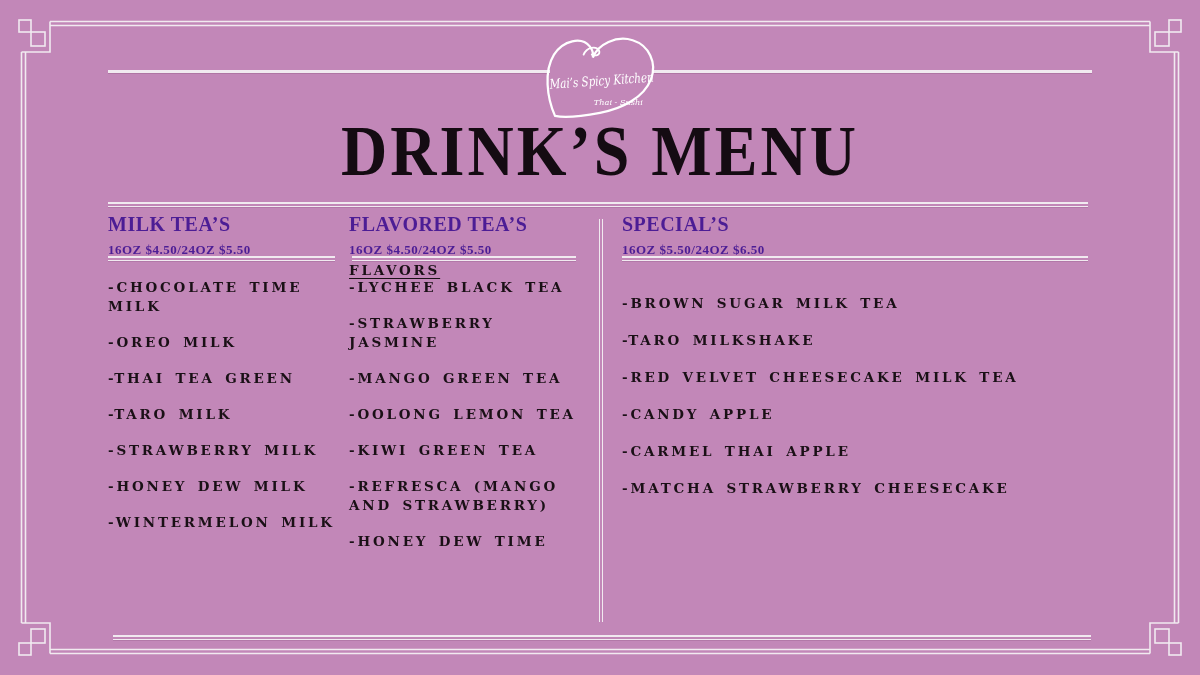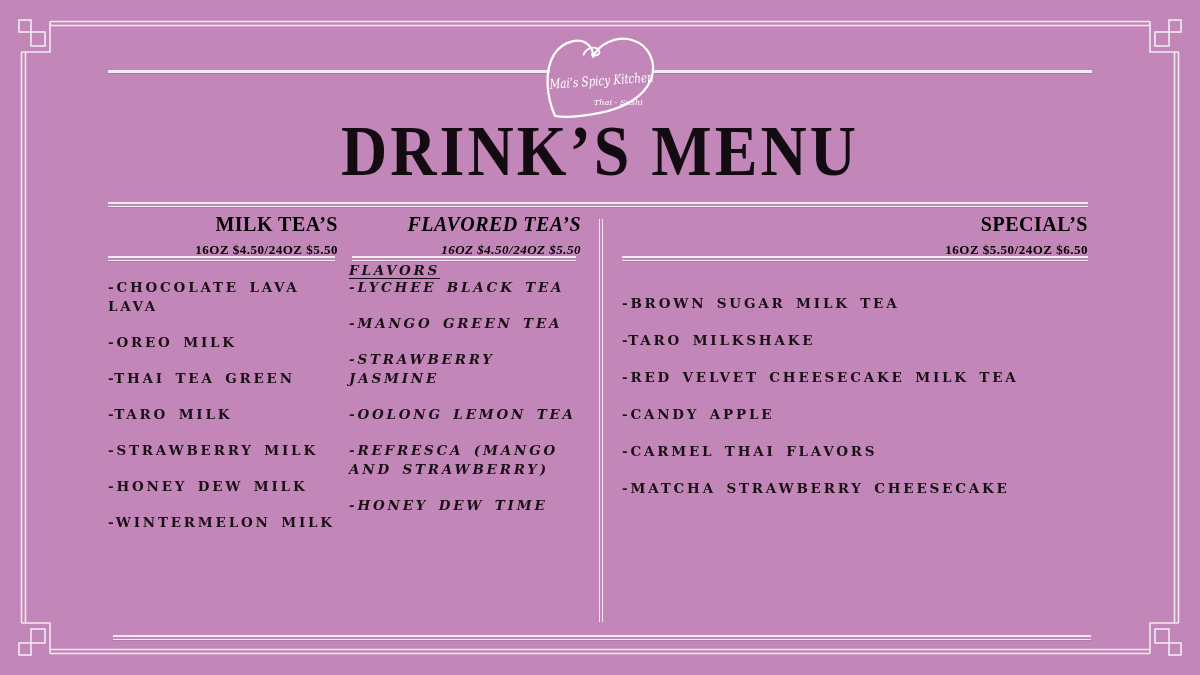--- a/index.html
+++ b/index.html
@@ -46,25 +46,25 @@
   .under-rule-2{left:352px;top:256px;width:224px;}
   .under-rule-3{left:622px;top:256px;width:466px;}
   .menu-bottom-rule{left:113px;top:635px;width:978px;}
   .divider-v{
     position:absolute;left:599px;top:219px;height:403px;width:2px;
     border-left:1.5px solid #f1eaf0;border-right:1.5px solid #f1eaf0;
   }
 
   .col{position:absolute;top:212px;}
   .col1{left:108px;width:230px;}
-  .col2{left:349px;width:232px;font-style:italic;}
+  .col2{left:349px;width:232px;}
   .col3{left:622px;width:466px;}
 
-  .col-header{text-align:right;font-weight:bold;line-height:25px;
-    font-size:20px;letter-spacing:.5px;color:#000000;}
+  .col-header{text-align:left;font-weight:bold;line-height:25px;
+    font-size:20px;letter-spacing:.5px;color:#4c1d95;}
   .col-price{font-size:13px;}
 
   .items{margin-top:16px;
     font-family:"DejaVu Serif", serif;
     font-weight:bold;
     font-size:13.5px;
     letter-spacing:2.8px;
     word-spacing:3px;
     line-height:19px;
     color:#1a1016;
@@ -137,52 +137,53 @@
 <div class="rule-double under-rule-3"></div>
 <div class="divider-v"></div>
 <div class="rule-double menu-bottom-rule"></div>
 
 <section class="col col1">
   <div class="col-header">
     <div class="col-title">MILK TEA’S</div>
     <div class="col-price">16OZ $4.50/24OZ $5.50</div>
   </div>
   <div class="items">
-      <div class="menu-item">-CHOCOLATE LAVA LAVA</div>
+      <div class="menu-item">-CHOCOLATE TIME MILK</div>
       <div class="menu-item">-OREO MILK</div>
       <div class="menu-item">-THAI TEA GREEN</div>
       <div class="menu-item">-TARO MILK</div>
       <div class="menu-item">-STRAWBERRY MILK</div>
       <div class="menu-item">-HONEY DEW MILK</div>
       <div class="menu-item">-WINTERMELON MILK</div>
     </div>
 </section>
 
 <section class="col col2">
   <div class="col-header">
     <div class="col-title">FLAVORED TEA’S</div>
     <div class="col-price">16OZ $4.50/24OZ $5.50</div>
   </div>
   <div class="subheading">FLAVORS</div>
   <div class="items">
       <div class="menu-item">-LYCHEE BLACK TEA</div>
+      <div class="menu-item">-STRAWBERRY JASMINE</div>
       <div class="menu-item">-MANGO GREEN TEA</div>
-      <div class="menu-item">-STRAWBERRY JASMINE</div>
       <div class="menu-item">-OOLONG LEMON TEA</div>
+      <div class="menu-item">-KIWI GREEN TEA</div>
       <div class="menu-item">-REFRESCA (MANGO AND STRAWBERRY)</div>
       <div class="menu-item">-HONEY DEW TIME</div>
     </div>
 </section>
 
 <section class="col col3">
   <div class="col-header">
     <div class="col-title">SPECIAL’S</div>
     <div class="col-price">16OZ $5.50/24OZ $6.50</div>
   </div>
   <div class="items">
       <div class="menu-item">-BROWN SUGAR MILK TEA</div>
       <div class="menu-item">-TARO MILKSHAKE</div>
       <div class="menu-item">-RED VELVET CHEESECAKE MILK TEA</div>
       <div class="menu-item">-CANDY APPLE</div>
-      <div class="menu-item">-CARMEL THAI FLAVORS</div>
+      <div class="menu-item">-CARMEL THAI APPLE</div>
       <div class="menu-item">-MATCHA STRAWBERRY CHEESECAKE</div>
     </div>
 </section>
 
 </body></html>

